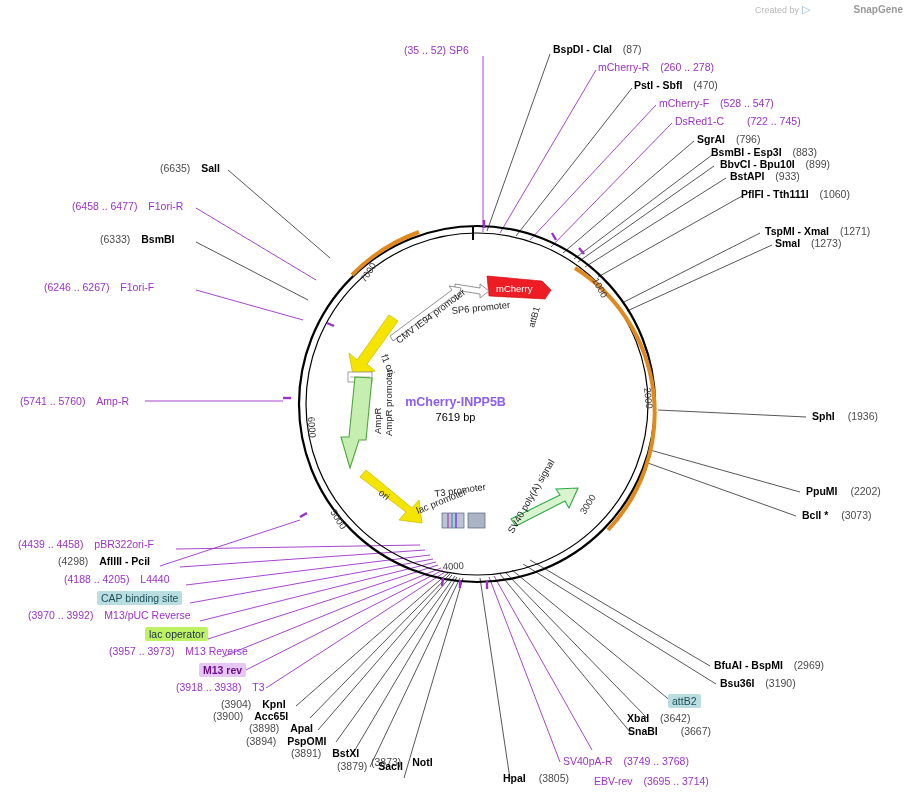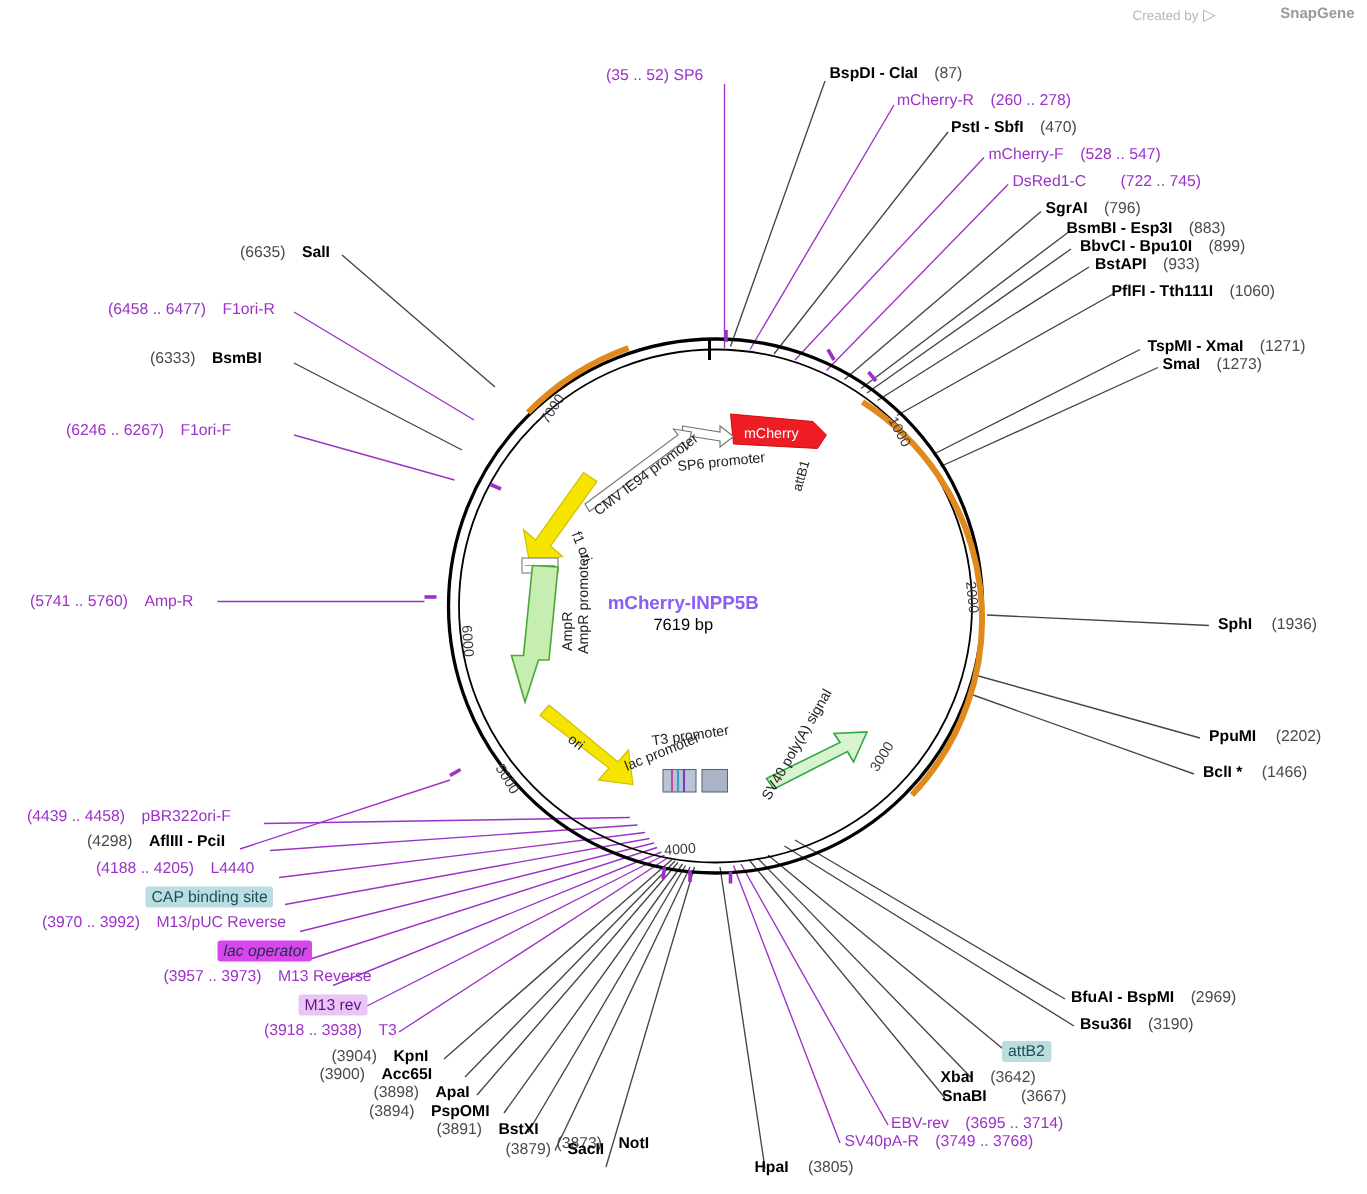--- a/index.html
+++ b/index.html
@@ -35,21 +35,21 @@
   .featpos { color:#9b31c7; }
   .chip {
     position:absolute;
     font-size:10.5px;
     white-space:nowrap;
     padding:1px 4px;
     border-radius:2px;
   }
   .chip-teal { background:#b9dde0; color:#1c4f57; }
   .chip-purple { background:#e8c6f4; color:#6b1188; }
-  .chip-grayblue { background:#d946ef; color:#20304a;font-style:italic; }
+  .chip-grayblue { background:#bef264; color:#20304a; }
 
   
   .center-title {
     position:absolute;
     left:50%; transform:translateX(-50%);
     text-align:center;
     font-weight:bold;
     font-size:12.5px;
     color:#8b5cf6;
   }
@@ -303,21 +303,21 @@
     <span class="pos" style="margin-left:10px;">(1936)</span>
   </div>
 
   <div class="lbl" style="left:806px; top:485px;">
     <span class="enz">PpuMI</span>
     <span class="pos" style="margin-left:10px;">(2202)</span>
   </div>
 
   <div class="lbl" style="left:802px; top:509px;">
     <span class="enz">BclI *</span>
-    <span class="pos" style="margin-left:10px;">(1466)</span>
+    <span class="pos" style="margin-left:10px;">(3073)</span>
   </div>
 
   <div class="lbl" style="left:714px; top:659px;">
     <span class="enz">BfuAI  -  BspMI</span>
     <span class="pos" style="margin-left:8px;">(2969)</span>
   </div>
 
   <div class="lbl" style="left:720px; top:677px;">
     <span class="enz">Bsu36I</span>
     <span class="pos" style="margin-left:8px;">(3190)</span>
@@ -328,21 +328,21 @@
   <div class="lbl" style="left:627px; top:712px;">
     <span class="enz">XbaI</span>
     <span class="pos" style="margin-left:8px;">(3642)</span>
   </div>
 
   <div class="lbl" style="left:628px; top:725px;">
     <span class="enz">SnaBI</span>
     <span class="pos" style="margin-left:20px;">(3667)</span>
   </div>
 
-  <div class="lbl" style="left:594px; top:743px;">
+  <div class="lbl" style="left:594px; top:775px;">
     <span class="feat">EBV-rev</span>
     <span class="featpos" style="margin-left:8px;">(3695 .. 3714)</span>
   </div>
 
   <div class="lbl" style="left:563px; top:755px;">
     <span class="feat">SV40pA-R</span>
     <span class="featpos" style="margin-left:8px;">(3749 .. 3768)</span>
   </div>
 
   <div class="lbl" style="left:503px; top:772px;">
@@ -383,21 +383,21 @@
   <div class="lbl" style="left:221px; top:698px;">
     <span class="pos">(3904)</span>
     <span class="enz" style="margin-left:8px;">KpnI</span>
   </div>
 
   <div class="lbl" style="left:176px; top:681px;">
     <span class="featpos">(3918 .. 3938)</span>
     <span class="feat" style="margin-left:8px;">T3</span>
   </div>
 
-  <div class="chip chip-purple" style="left:199px; top:663px;">M13 rev</div>
+  <div class="chip chip-purple" style="left:199px; top:663px;font-weight:bold;">M13 rev</div>
 
   <div class="lbl" style="left:109px; top:645px;">
     <span class="featpos">(3957 .. 3973)</span>
     <span class="feat" style="margin-left:8px;">M13 Reverse</span>
   </div>
 
   <div class="chip chip-grayblue" style="left:145px; top:627px;">lac operator</div>
 
   <div class="lbl" style="left:28px; top:609px;">
     <span class="featpos">(3970 .. 3992)</span>

